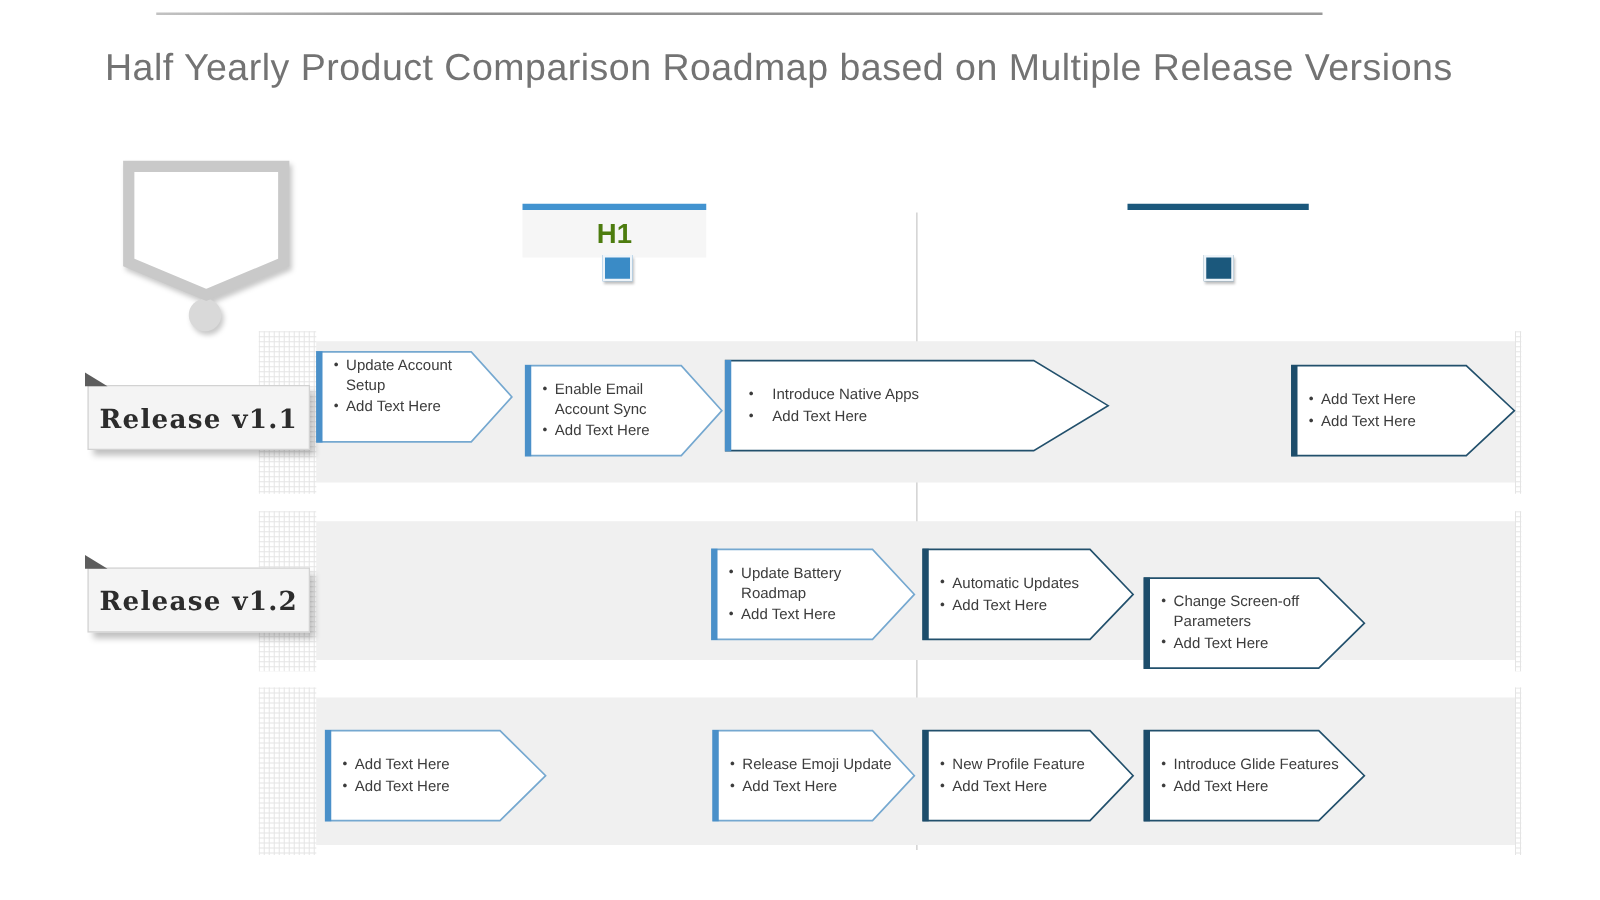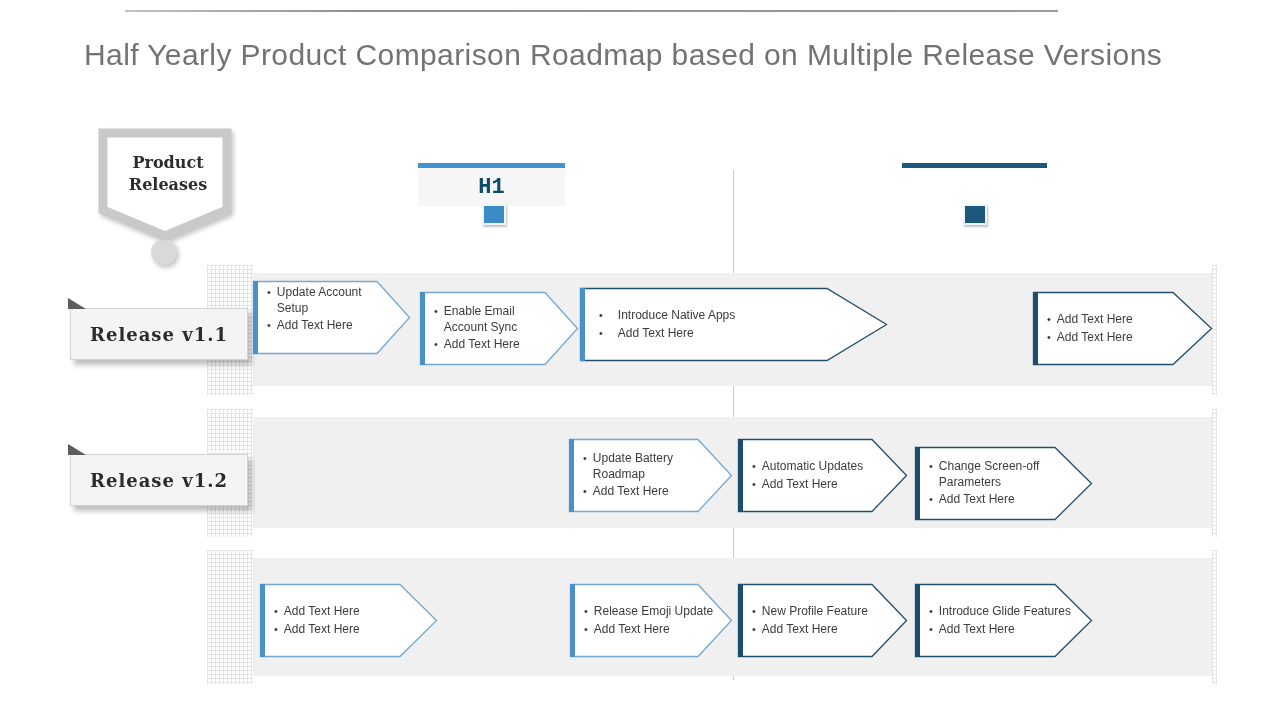--- a/index.html
+++ b/index.html
@@ -16,37 +16,37 @@
   
   .badge-svg{position:absolute;left:92px;top:124px;
     filter:drop-shadow(2px 3px 2px rgba(0,0,0,.22));}
   .badge-text{position:absolute;left:108px;top:152px;width:120px;text-align:center;
     font-family:"DejaVu Serif","Liberation Serif",serif;font-weight:bold;
     font-size:16px;line-height:1.4;color:#2d2d2d;}
   
   .hcol{position:absolute;height:43px;}
   .hbar{height:5px;}
   .hbox{height:38px;background:#f6f6f6;display:flex;align-items:center;justify-content:center;
-    font-family:Liberation Mono, monospace;font-weight:bold;font-size:22px;color:#0c4a6e;}
+    font-family:Liberation Sans, sans-serif;font-weight:bold;font-size:22px;color:#4d7c0f;}
   .hsq{position:absolute;width:20px;height:17px;border:2px solid #eef4f9;
     box-shadow:1px 2px 2px rgba(0,0,0,.25);}
   
   .vdivider{position:absolute;left:733px;top:170px;width:1px;height:510px;background:#c9c9c9;}
   
   .band{position:absolute;left:253px;width:959px;background:#f0f0f0;}
   .gridtex{position:absolute;background-image:
       linear-gradient(#e0e0e0 1px,transparent 1px),
       linear-gradient(90deg,#e0e0e0 1px,transparent 1px);
     background-size:4px 4px;opacity:.85;}
   
   .rlabel{position:absolute;left:70px;width:176px;height:50px;background:#f4f4f4;
     border:1px solid #d2d2d2;box-shadow:4px 5px 5px rgba(0,0,0,.25);
     display:flex;align-items:center;justify-content:center;
     font-family:"DejaVu Serif","Liberation Serif",serif;font-weight:bold;
-    font-size:18px;letter-spacing:1px;color:#2c2c2c;}
+    font-size:21px;letter-spacing:1px;color:#2c2c2c;}
   .fold{position:absolute;left:-3px;top:-11px;width:0;height:0;
     border-bottom:11px solid #5d5d5d;border-right:18px solid transparent;}
   
   .abox{position:absolute;}
   .abox svg{position:absolute;left:0;top:0;overflow:visible;}
   .abox polygon{fill:#ffffff;stroke-width:1.3px;}
   .abox.light polygon{stroke:#75a8d0;}
   .abox.dark  polygon{stroke:#22506c;}
   .abox.mixed polygon{stroke:#22506c;}
   .abox.light rect,.abox.mixed rect{fill:#4a90c9;}
@@ -66,21 +66,20 @@
 
   <div class="top-line"></div>
 
   <div class="title">Half Yearly Product Comparison Roadmap based on Multiple Release Versions</div>
 
   <svg class="badge-svg" width="150" height="155" viewBox="0 0 150 155">
     <rect x="68" y="100" width="9" height="25" fill="#cfcfcf"></rect>
     <circle cx="72" cy="128" r="13" fill="#d9d9d9"></circle>
     <polygon points="11,9 135,9 135,86 73,112 11,86" fill="#ffffff" stroke="#c9c9c9" stroke-width="9" stroke-linejoin="miter"></polygon>
   </svg>
-  <div class="badge-text">Product Releases</div>
 
   <div class="hcol" style="left:418px;top:163px;width:147px">
     <div class="hbar" style="background:#4293d0"></div>
     <div class="hbox">
         <span>H1</span>
       </div>
   </div>
   <div class="hsq" style="left:482px;top:204px;background:#3a8bc6"></div>
 
   <div class="hcol" style="left:902px;top:163px;width:145px">
@@ -188,21 +187,21 @@
       </svg>
     <div class="atext" style="width:122px">
       <div class="line">
           <span>Automatic Updates</span>
         </div>
       <div class="line">
           <span>Add Text Here</span>
         </div>
     </div>
   </div>
-  <div class="abox dark" style="left:915px;top:447px;width:177px;height:73px">
+  <div class="abox dark" style="left:915px;top:462px;width:177px;height:73px">
     <svg width="177" height="73">
         <polygon points="0.5,0.5 140,0.5 176.5,36.5 140,72.5 0.5,72.5"></polygon>
         <rect x="0" y="0" width="5" height="73"></rect>
       </svg>
     <div class="atext" style="width:112px">
       <div class="line">
           <span>Change Screen-off Parameters</span>
         </div>
       <div class="line">
           <span>Add Text Here</span>

